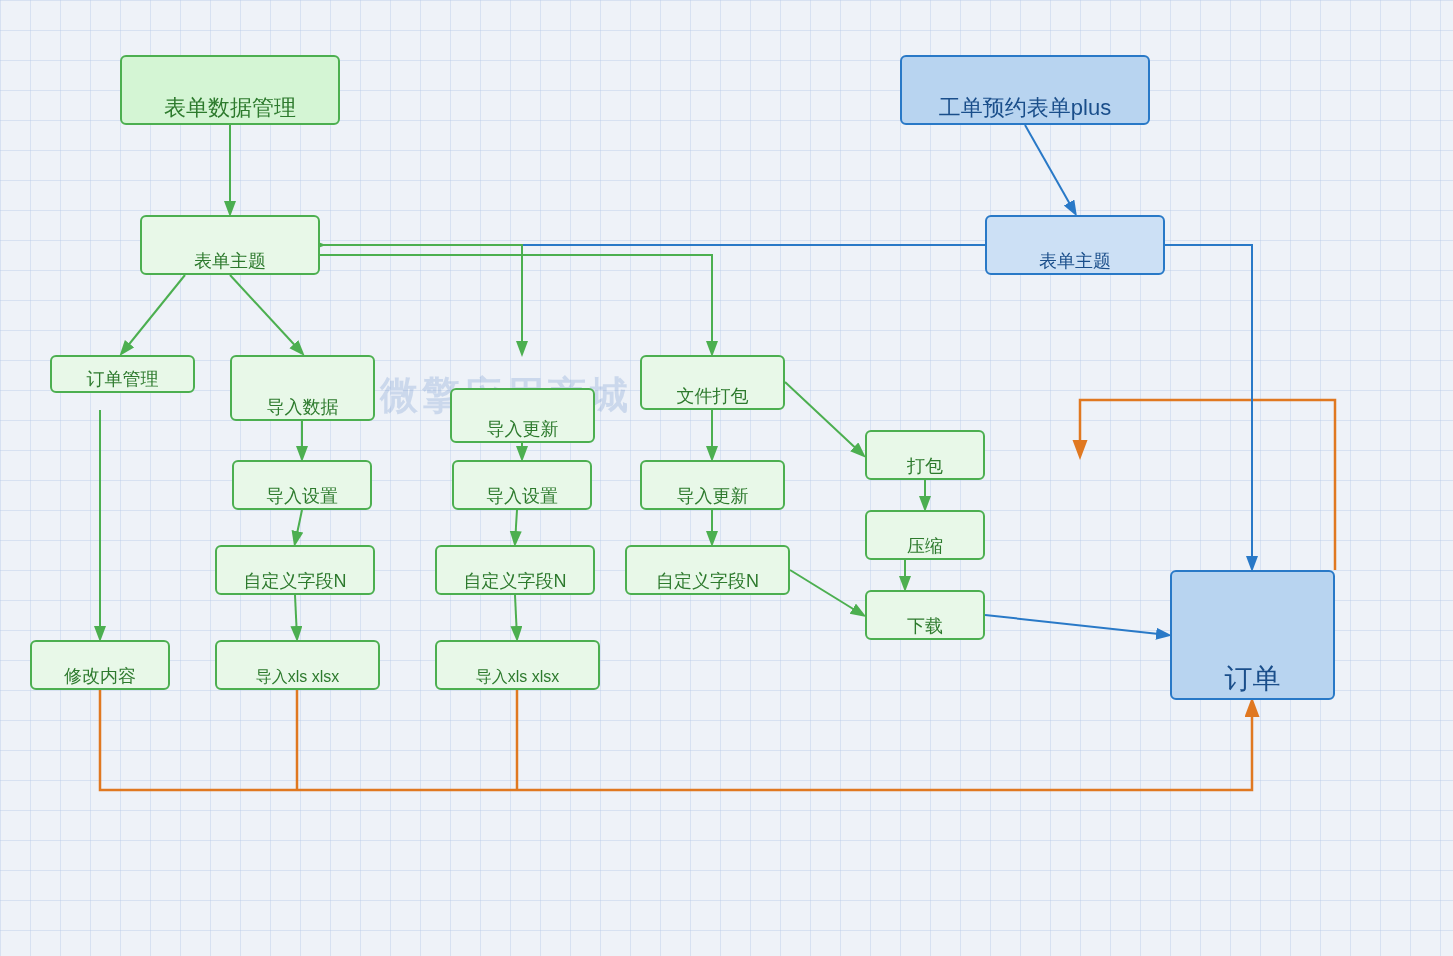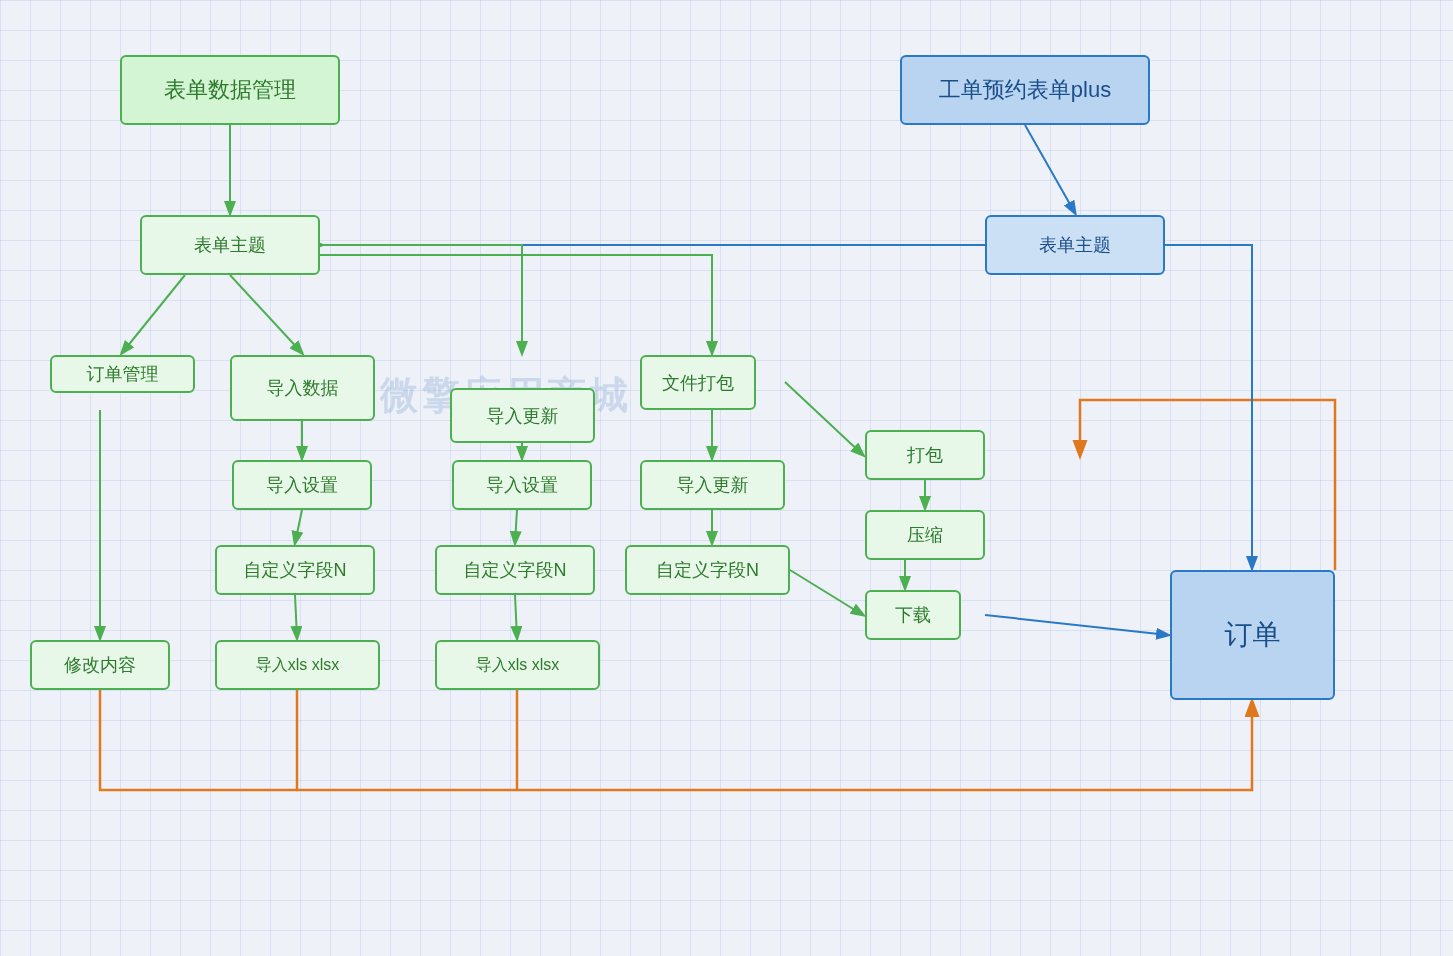--- a/index.html
+++ b/index.html
@@ -18,21 +18,21 @@
       height: 956px;
       background-color: #eef2f8;
       background-image:
         linear-gradient(rgba(180,200,230,0.4) 1px, transparent 1px),
         linear-gradient(90deg, rgba(180,200,230,0.4) 1px, transparent 1px);
       background-size: 30px 30px;
     }
     .node {
       position: absolute;
       display: flex;
-      align-items: center;
+      align-items: flex-end;
       justify-content: center;
       text-align: center;
       font-size: 18px;
       border-width: 2px;
       border-style: solid;
       border-radius: 6px;
     }
     .node-green {
       background-color: #e8f8e8;
       border-color: #4caf50;
@@ -170,21 +170,21 @@
   </div>
 
   <div class="node node-green" style="left:230px; top:355px; width:145px; height:66px;">
     <span>导入数据</span>
   </div>
 
   <div class="node node-green" style="left:450px; top:355px; width:145px; height:55px;margin-top:33px;">
     <span>导入更新</span>
   </div>
 
-  <div class="node node-green" style="left:640px; top:355px; width:116px; height:55px;">
+  <div class="node node-green" style="left:640px; top:355px; width:145px; height:55px;">
     <span>文件打包</span>
   </div>
 
   <div class="node node-green" style="left:232px; top:460px; width:140px; height:50px;">
     <span>导入设置</span>
   </div>
 
   <div class="node node-green" style="left:452px; top:460px; width:140px; height:50px;">
     <span>导入设置</span>
   </div>
@@ -206,21 +206,21 @@
   </div>
 
   <div class="node node-green" style="left:865px; top:430px; width:120px; height:50px;">
     <span>打包</span>
   </div>
 
   <div class="node node-green" style="left:865px; top:510px; width:120px; height:50px;">
     <span>压缩</span>
   </div>
 
-  <div class="node node-green" style="left:865px; top:590px; width:96px; height:50px;">
+  <div class="node node-green" style="left:865px; top:590px; width:120px; height:50px;">
     <span>下载</span>
   </div>
 
   <div class="node node-green" style="left:215px; top:640px; width:165px; height:50px; font-size:16px;">
     <span>导入xls xlsx</span>
   </div>
 
   <div class="node node-green" style="left:435px; top:640px; width:165px; height:50px; font-size:16px;">
     <span>导入xls xlsx</span>
   </div>

